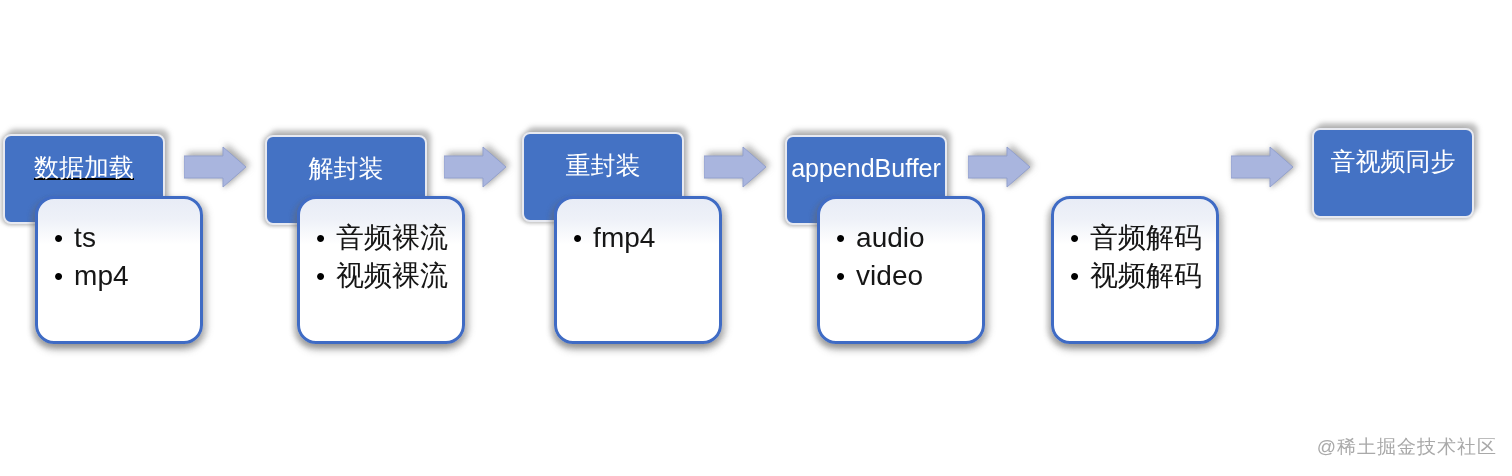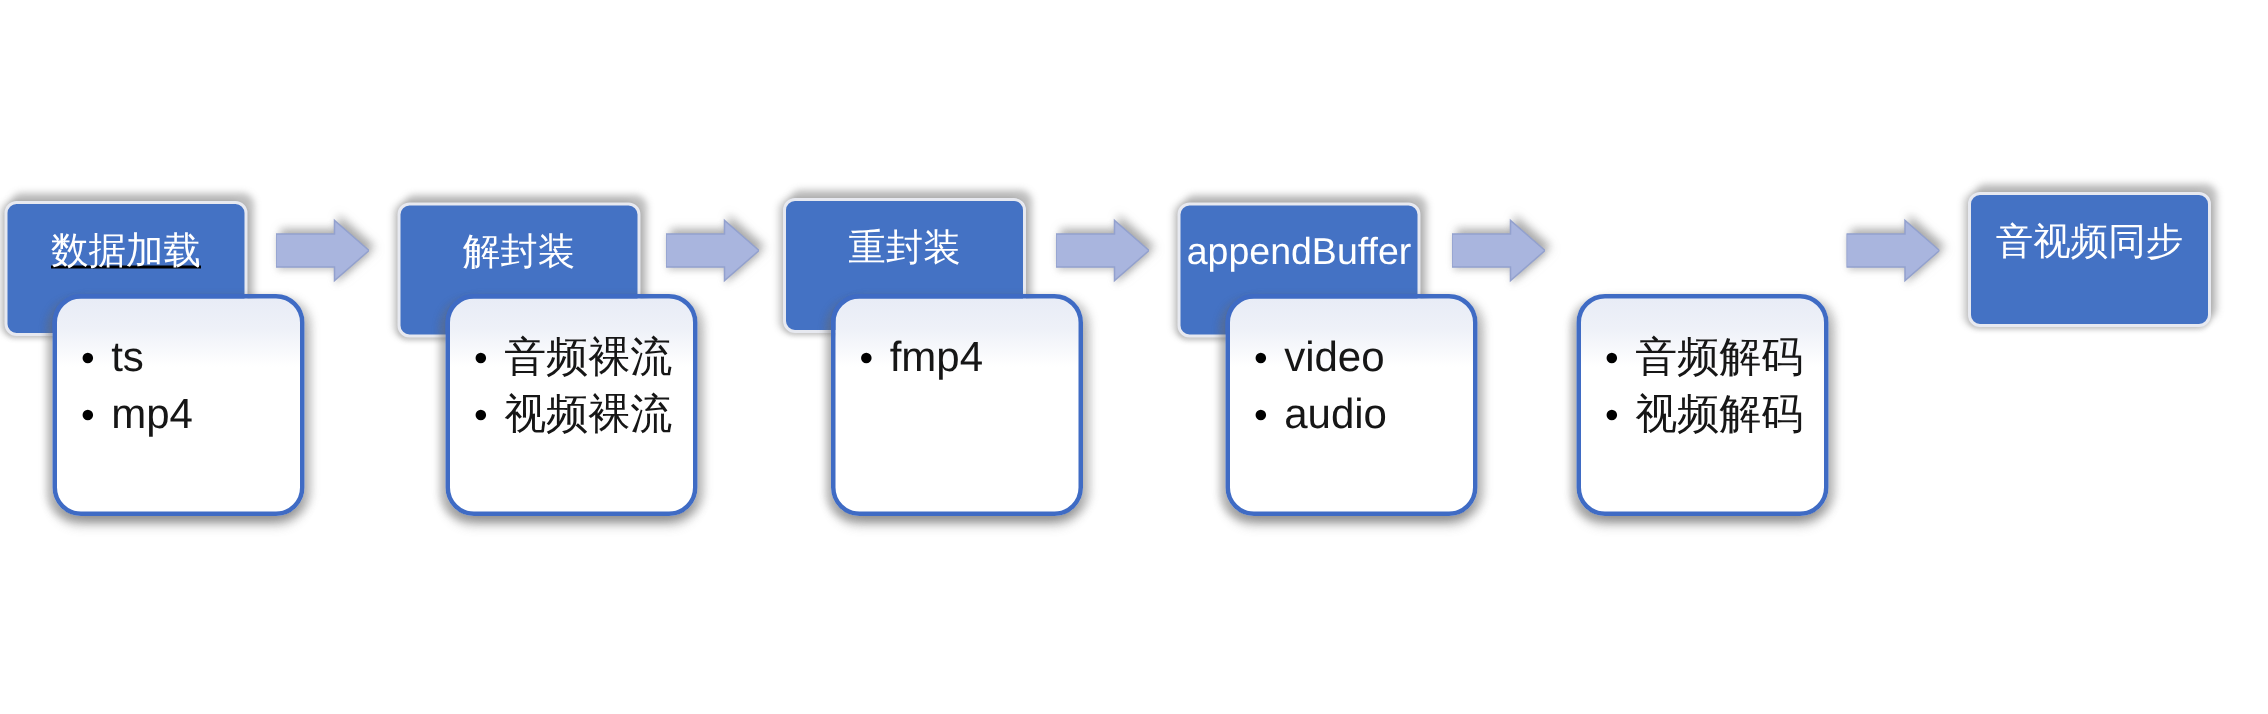--- a/index.html
+++ b/index.html
@@ -70,20 +70,21 @@
     font-size:19px;
     letter-spacing:1px;
     color:#a9a9a9;
     z-index:3;
   }
 </style>
 </head>
 <body>
 
 <div id="canvas" style="--header-bg: #4472C4; --body-border: #3F6BC4;">
+  <div class="watermark">@稀土掘金技术社区</div>
 <div class="stage-header" style="left: 3px; top: 134px; text-decoration: underline;">
       <span class="stage-title">数据加载</span>
     </div>
     <div class="stage-body" style="left: 35px; top: 196px; width: 168px;">
       <ul class="stage-list">
         <li>ts</li>
         <li>mp4</li>
       </ul>
     </div>
     <svg class="flow-arrow" viewBox="0 0 62 46" style="left: 184px; top: 144px;">
@@ -110,22 +111,22 @@
       </ul>
     </div>
     <svg class="flow-arrow" viewBox="0 0 62 46" style="left: 704px; top: 144px;">
       <polygon points="0,12 39,12 39,3 62,23 39,43 39,34 0,34" fill="#A9B5DE" stroke="#93A1CE" stroke-width="1"></polygon>
     </svg>
     <div class="stage-header" style="left: 785px; top: 135px;">
       <span class="stage-title">appendBuffer</span>
     </div>
     <div class="stage-body" style="left: 817px; top: 196px; width: 168px;">
       <ul class="stage-list">
+        <li>audio</li>
         <li>video</li>
-        <li>audio</li>
       </ul>
     </div>
     <svg class="flow-arrow" viewBox="0 0 62 46" style="left: 968px; top: 144px;">
       <polygon points="0,12 39,12 39,3 62,23 39,43 39,34 0,34" fill="#A9B5DE" stroke="#93A1CE" stroke-width="1"></polygon>
     </svg>
     <div class="stage-body" style="left: 1051px; top: 196px; width: 168px;">
       <ul class="stage-list">
         <li>音频解码</li>
         <li>视频解码</li>
       </ul>

